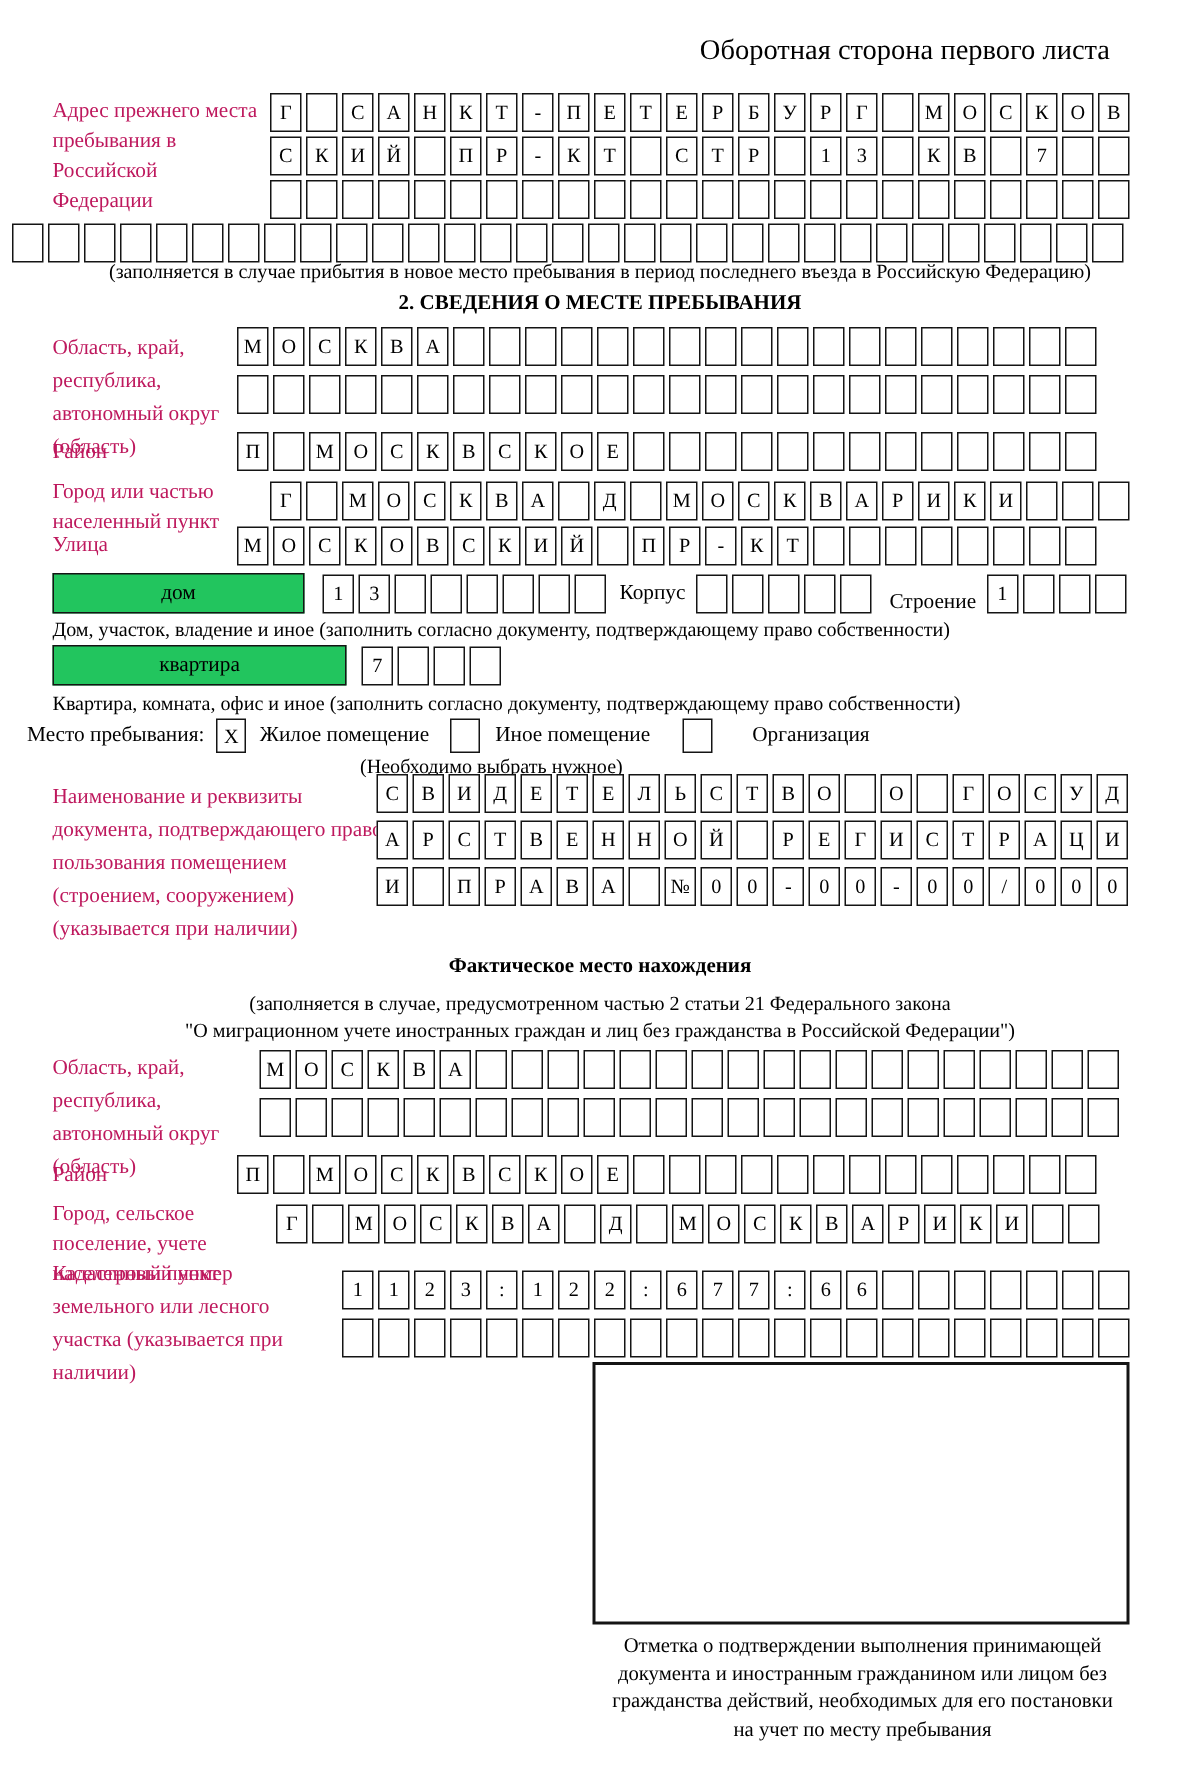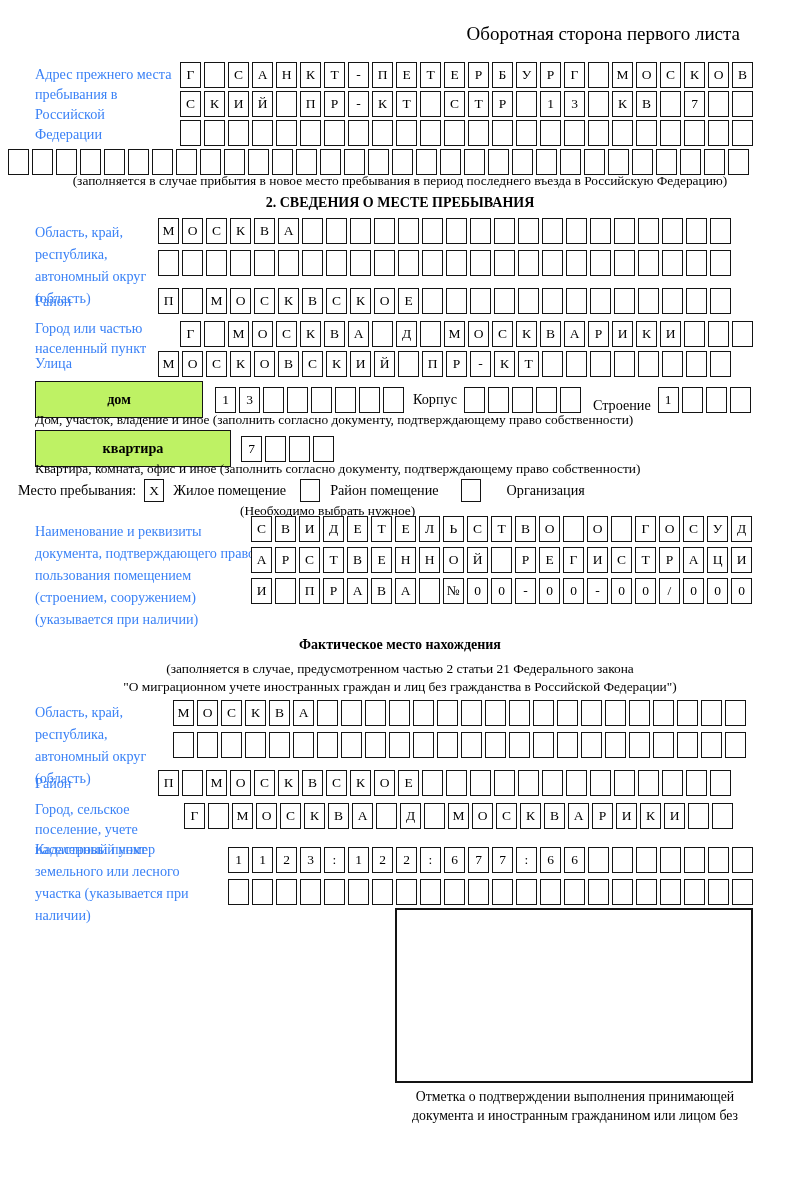--- a/index.html
+++ b/index.html
@@ -2,35 +2,35 @@
 <html><head>
 <meta charset="utf-8">
 <style>
   html,body{margin:0;padding:0;}
   body{
     width:800px;height:1180px;position:relative;background:#ffffff;color:#000;
     font-family:"Liberation Serif","DejaVu Serif",serif;
     overflow:hidden;
   }
   .abs{position:absolute;}
-  .label{font-size:14.2px;line-height:20px;color:#3b82f6;}
+  .label{font-size:14.2px;line-height:20px;color:#be185d;}
   .lh22{line-height:22px;}
   .note{font-size:13.4px;color:#000;}
   .center{text-align:center;width:800px;left:0;}
   .heading{font-weight:bold;font-size:14px;}
   .cells{display:flex;gap:3px;}
   .cell{
     box-sizing:border-box;flex:0 0 auto;width:21px;height:26px;
     border:1.6px solid #141414;display:flex;align-items:center;justify-content:center;
     font-size:13.5px;background:#fff;
   }
   .row-flex{display:flex;align-items:center;}
   .wide-box{
-    box-sizing:border-box;height:37px;border:1.6px solid #141414;
-    display:flex;align-items:center;justify-content:center;font-size:14.2px;background:#bef264;font-weight:bold;
+    box-sizing:border-box;height:27px;border:1.6px solid #141414;
+    display:flex;align-items:center;justify-content:center;font-size:14.2px;background:#22c55e;
   }
   .inline-label{font-size:14.2px;white-space:nowrap;}
   .checkbox{
     box-sizing:border-box;width:20px;height:23px;border:1.6px solid #141414;
     display:flex;align-items:center;justify-content:center;font-size:13.5px;background:#fff;
   }
   .stamp-box{box-sizing:border-box;border:2px solid #141414;background:#fff;}
   .bottom-note div{line-height:18.6px;}
 </style>
 </head>
@@ -331,21 +331,21 @@
       <div class="cell"></div>
     </div>
 </div>
 <div class="abs note" style="top:461px;left:35px;">Квартира, комната, офис и иное (заполнить согласно документу, подтверждающему право собственности)</div>
 
 <div class="abs row-flex" style="top:479px;left:18px;justify-content:center;">
   <div class="inline-label">Место пребывания:</div>
   <div class="checkbox" style="margin-left:8px;">X</div>
   <div class="inline-label" style="margin-left:9px;">Жилое помещение</div>
   <div class="checkbox" style="margin-left:14px;"></div>
-  <div class="inline-label" style="margin-left:10px;">Район помещение</div>
+  <div class="inline-label" style="margin-left:10px;">Иное помещение</div>
   <div class="checkbox" style="margin-left:22px;"></div>
   <div class="inline-label" style="margin-left:26px;">Организация</div>
 </div>
 <div class="abs note" style="top:503px;left:240px;">(Необходимо выбрать нужное)</div>
 
 <div class="abs label lh22" style="top:520px;left:35px;width:222px;">Наименование и реквизиты документа, подтверждающего право пользования помещением (строением, сооружением) (указывается при наличии)</div>
 <div class="abs cells" style="top:516px;left:251px;">
     <div class="cell">С</div>
     <div class="cell">В</div>
     <div class="cell">И</div>
@@ -575,13 +575,15 @@
     <div class="cell"></div>
     <div class="cell"></div>
     <div class="cell"></div>
     <div class="cell"></div>
   </div>
 
 <div class="abs stamp-box" style="top:908px;left:395px;width:358px;height:175px;"></div>
 <div class="abs note bottom-note" style="top:1088px;left:355px;width:440px;text-align:center;font-size:13.8px;">
   <div>Отметка о подтверждении выполнения принимающей</div>
   <div>документа и иностранным гражданином или лицом без</div>
+  <div>гражданства действий, необходимых для его постановки</div>
+  <div>на учет по месту пребывания</div>
 </div>
 
 </body></html>

